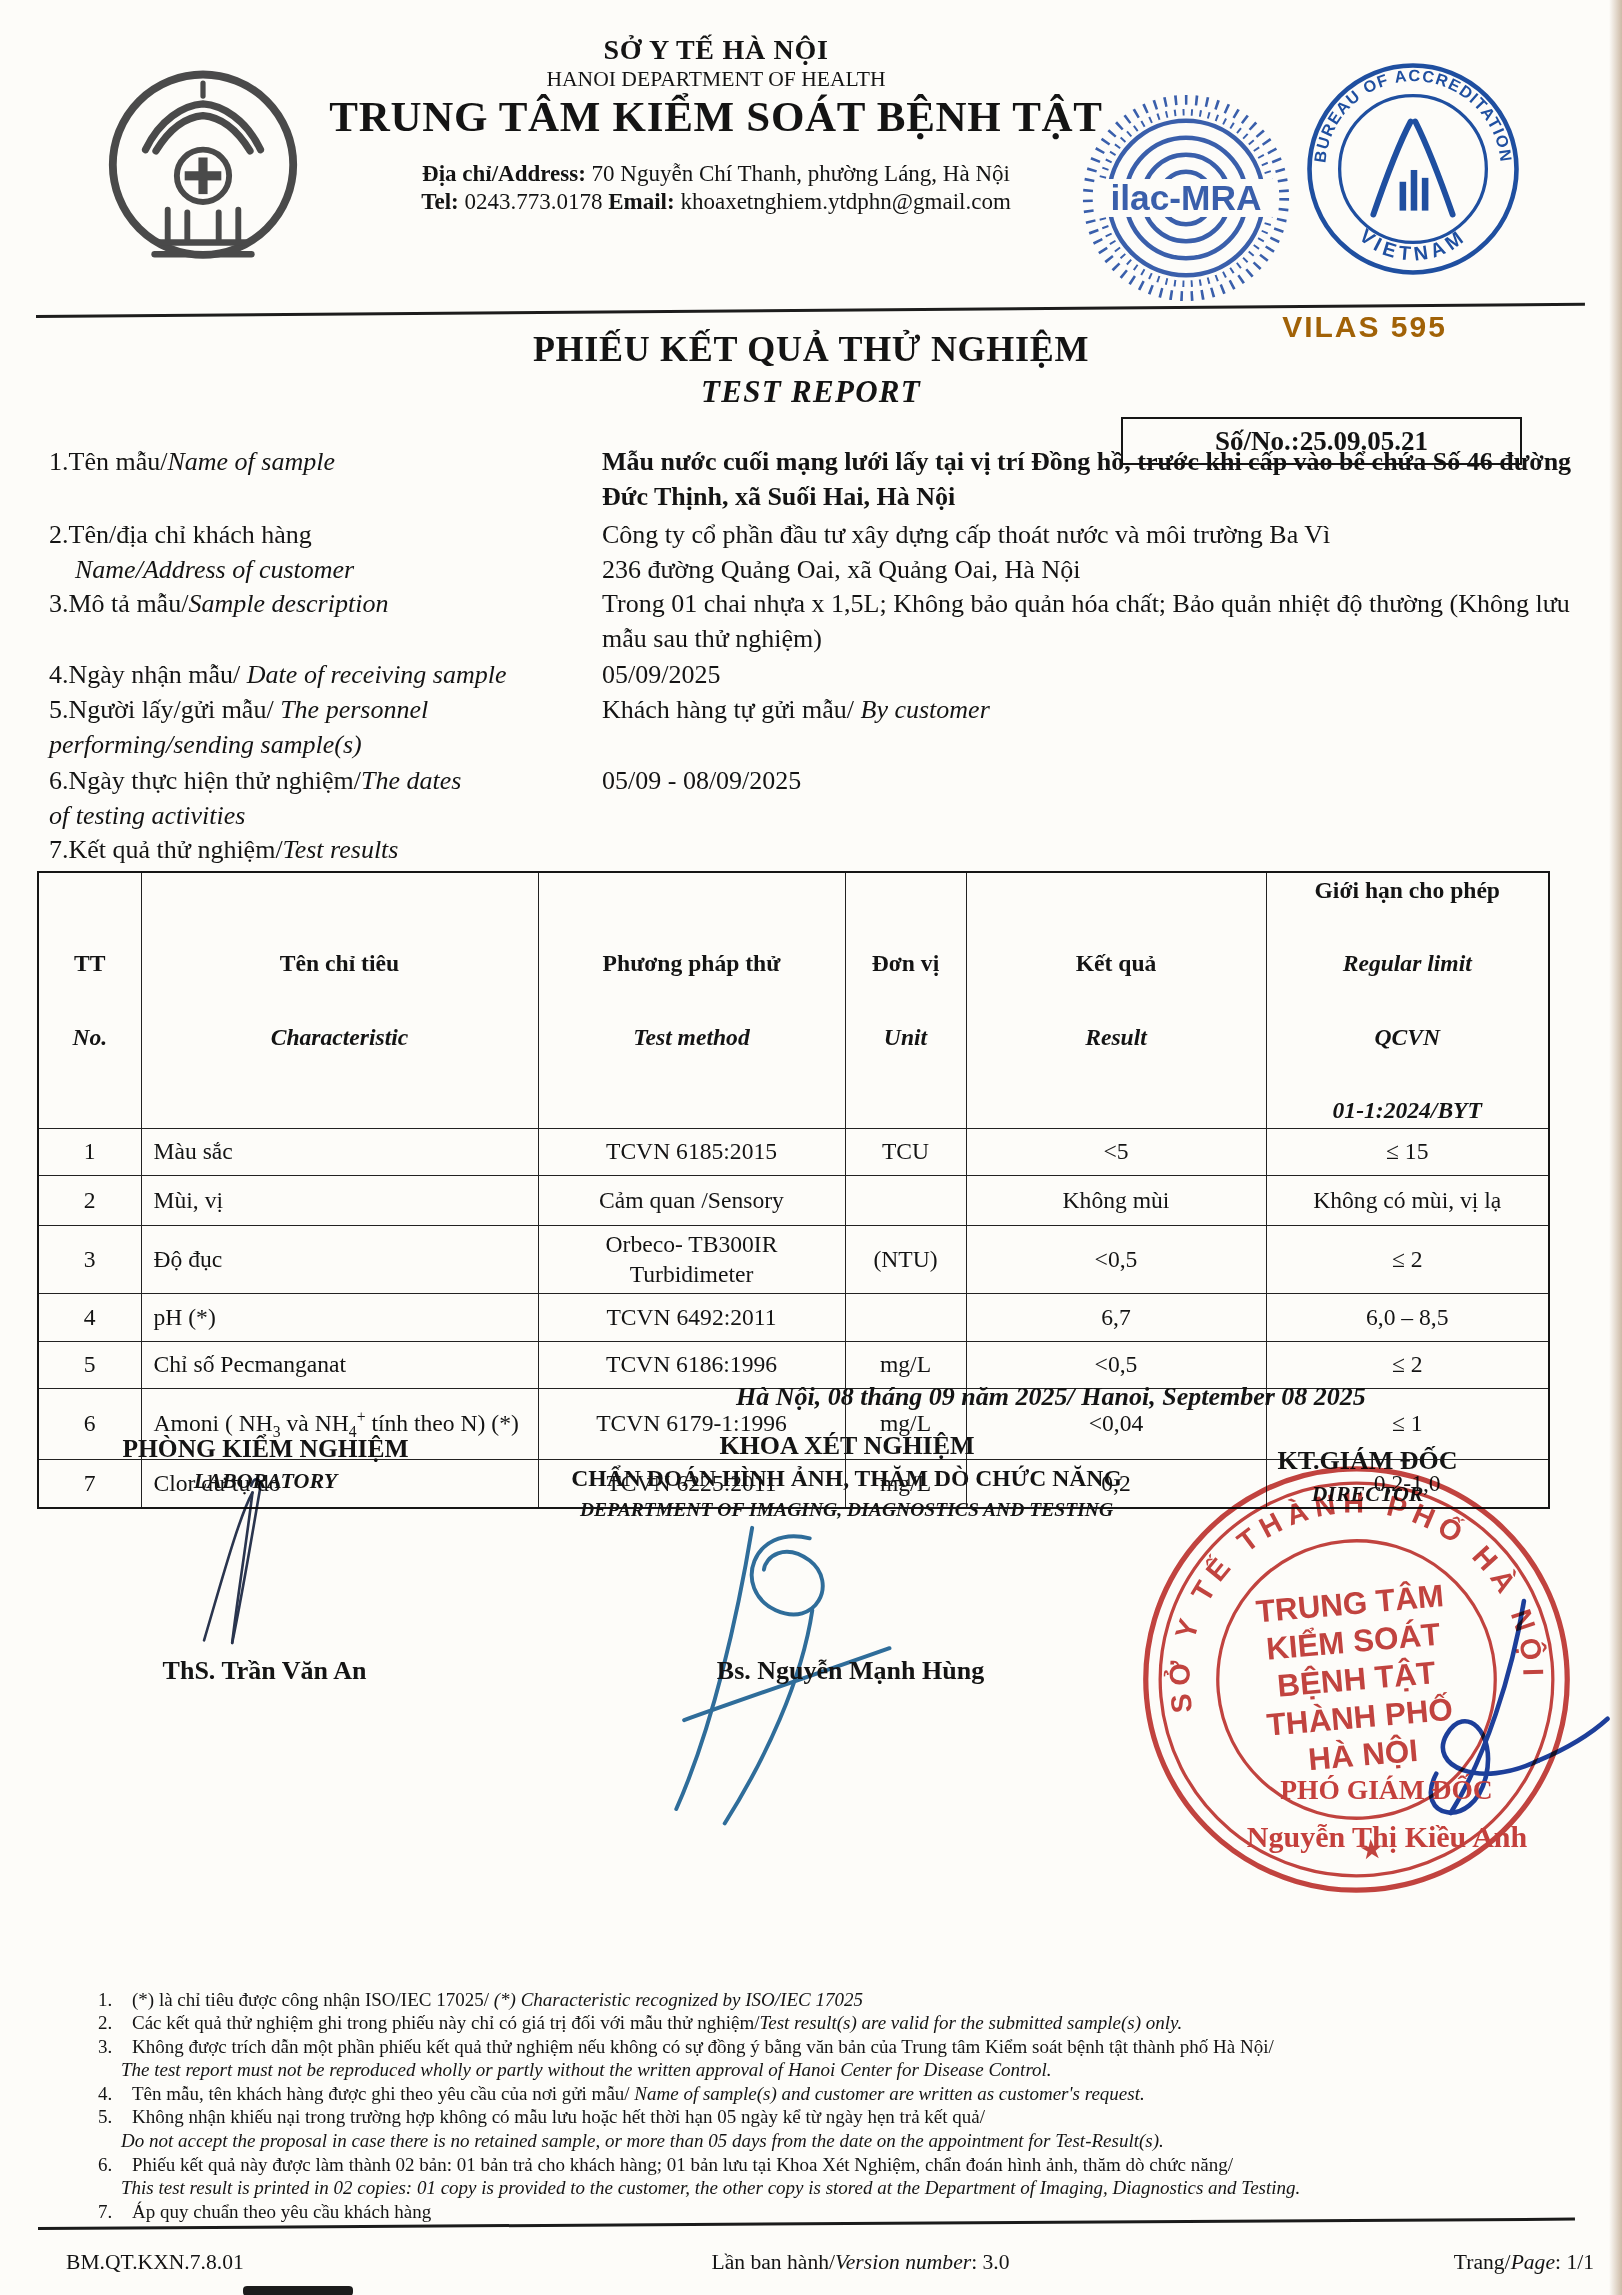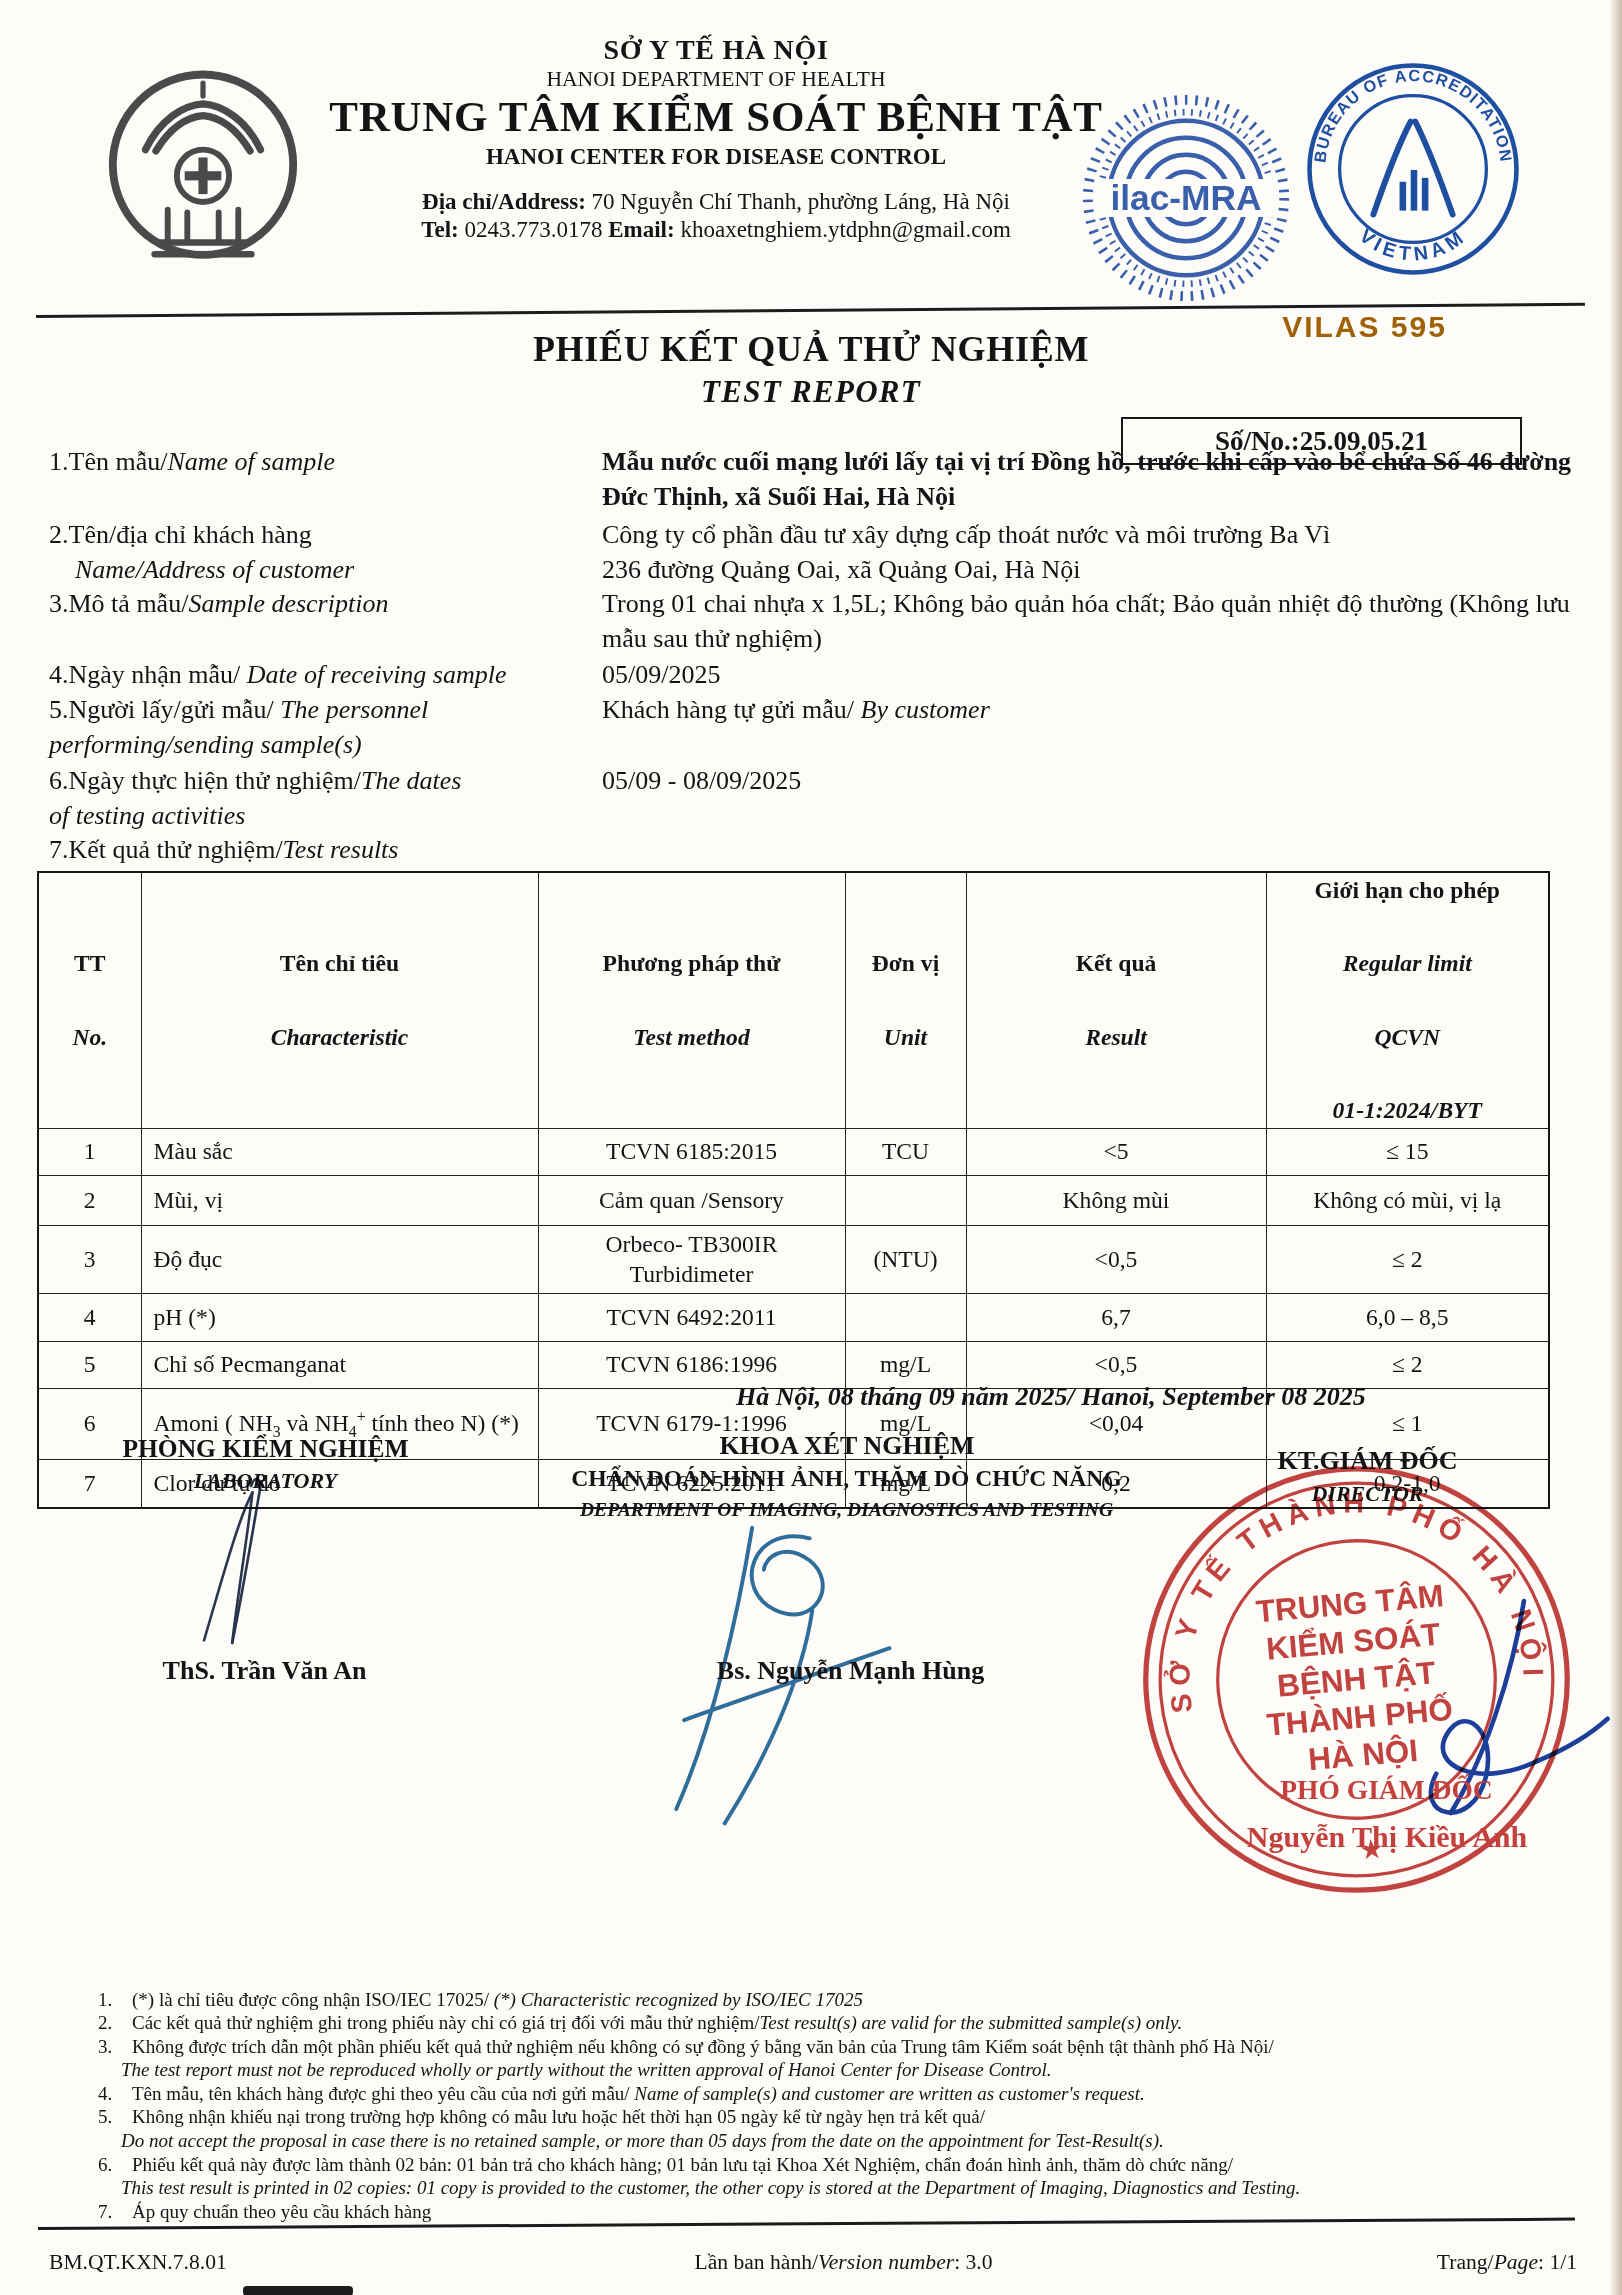--- a/index.html
+++ b/index.html
@@ -49,21 +49,21 @@
   .red{color:#c4403c;}
   .stamp-svg{left:1134px;top:1457px;mix-blend-mode:multiply;opacity:.93;transform:rotate(-5deg);}
   .sig-overlay{left:0;top:0;mix-blend-mode:multiply;pointer-events:none;}
 
   
   .fn{left:98px;width:1472px;font-size:19px;line-height:22px;}
   .fnum{display:inline-block;width:34px;}
   .fn-cont{left:121px;width:1452px;font-size:19px;line-height:22px;font-style:italic;}
 
   .ftr-rule{left:38px;top:2227px;width:1537px;height:2.6px;background:#1b1b1b;transform:rotate(-0.35deg);transform-origin:left center;}
-  .ftr{top:2250px;font-size:21.6px;}
+  .ftr{top:2250px;font-size:21.6px;margin-left:17px;}
 
   
   .edge-strip{left:1609px;top:0;width:13px;height:2295px;
       background:linear-gradient(to right,rgba(0,0,0,0),rgba(146,106,66,.45));}
   .smudge{left:243px;top:2286px;width:110px;height:9.8px;background:#1c1c1c;border-radius:3.9px;}
 </style>
 </head>
 <body>
 
 <div class="page">
@@ -82,21 +82,20 @@
     <g fill="#4a4a4a">
       <rect x="146" y="152" width="14" height="56"></rect>
       <rect x="125" y="173" width="56" height="14"></rect>
     </g>
   </svg>
 
   <div class="abs hdr-center">
     <div class="dept-vi">SỞ Y TẾ HÀ NỘI</div>
     <div class="dept-en">HANOI DEPARTMENT OF HEALTH</div>
     <div class="org-vi">TRUNG TÂM KIỂM SOÁT BỆNH TẬT</div>
-    <div class="org-en">HANOI CENTER FOR DISEASE CONTROL</div>
     <div class="addr"><span class="b">Địa chỉ/Address:</span><span> 70 Nguyễn Chí Thanh, phường Láng, Hà Nội</span></div>
     <div class="tel"><span class="b">Tel:</span><span> 0243.773.0178  </span><span class="b">Email:</span><span> khoaxetnghiem.ytdphn@gmail.com</span></div>
   </div>
 
   <svg class="abs" style="left:1078px;top:90px;opacity:.92" width="216" height="216" viewBox="0 0 330 330">
     <g fill="none" stroke="#2a52a5">
       <circle cx="165" cy="165" r="150" stroke-width="15" stroke-dasharray="4 12"></circle>
       <circle cx="165" cy="165" r="131" stroke-width="10" stroke-dasharray="3 10"></circle>
       <circle cx="165" cy="165" r="118" stroke-width="7"></circle>
       <circle cx="165" cy="165" r="92" stroke-width="7"></circle>

